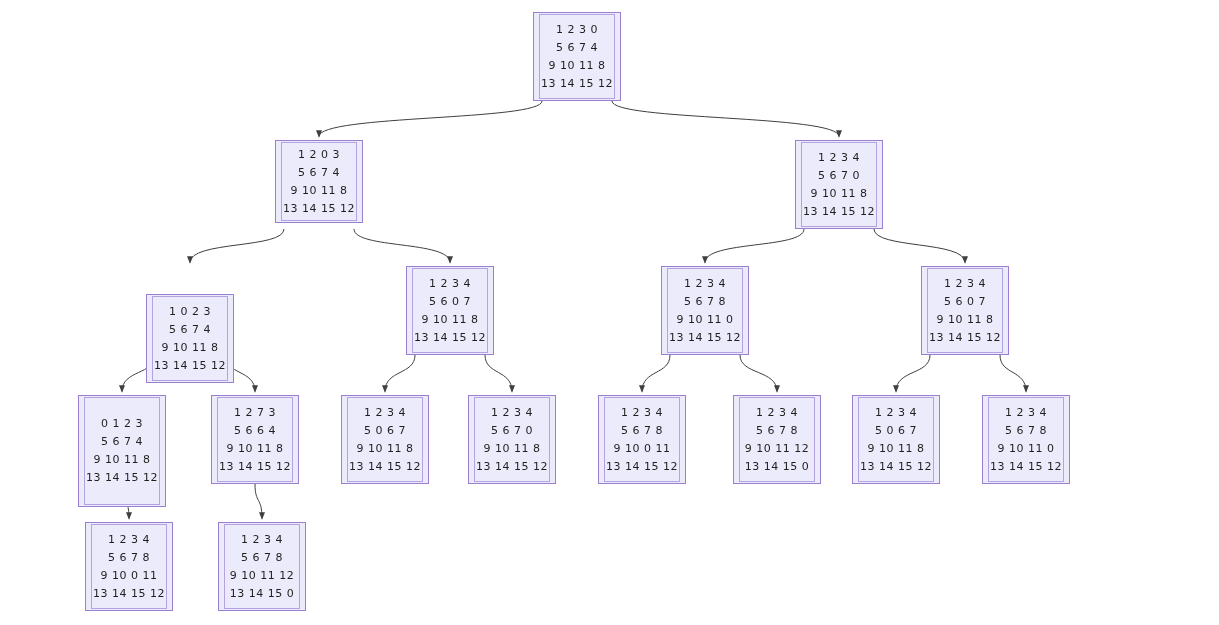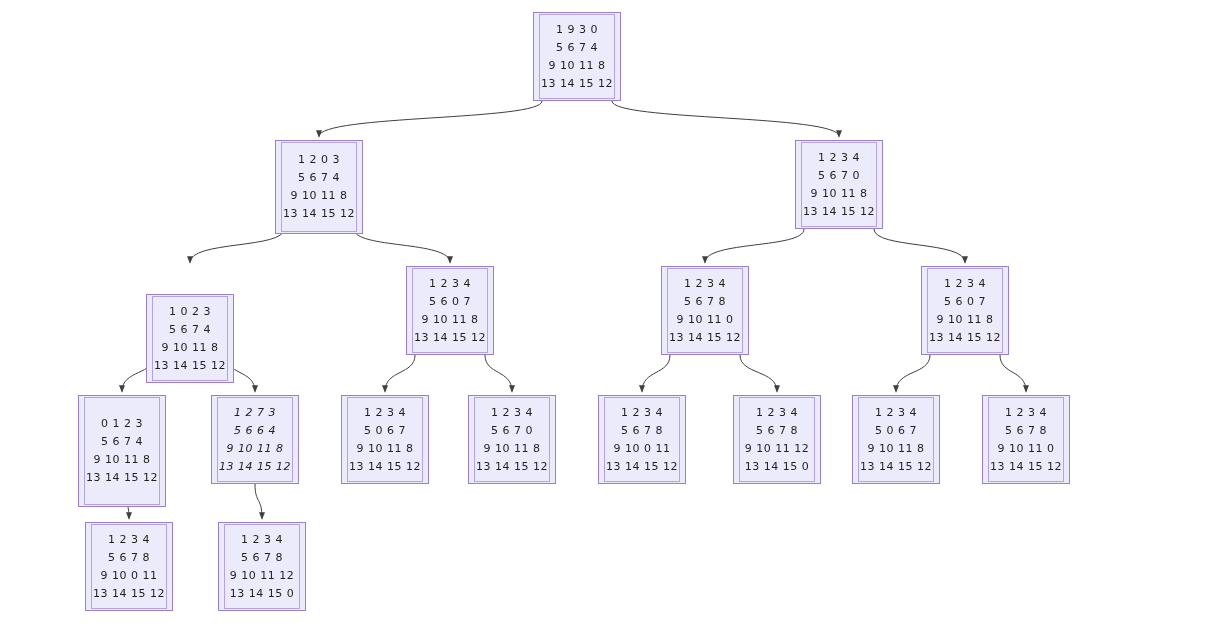--- a/index.html
+++ b/index.html
@@ -70,27 +70,27 @@
         <path d="M 740 355 C 740 375, 777 369.5, 777 391.5" fill="none" stroke="#3f3f3f" stroke-width="1" marker-end="url(#arrowhead)"></path>
         <path d="M 930 355 C 930 375, 896 369.5, 896 391.5" fill="none" stroke="#3f3f3f" stroke-width="1" marker-end="url(#arrowhead)"></path>
         <path d="M 1000 355 C 1000 375, 1026 369.5, 1026 391.5" fill="none" stroke="#3f3f3f" stroke-width="1" marker-end="url(#arrowhead)"></path>
         <path d="M 122 484 C 122 504, 129 496.5, 129 518.5" fill="none" stroke="#3f3f3f" stroke-width="1" marker-end="url(#arrowhead)"></path>
         <path d="M 255 484 C 255 504, 262 496.5, 262 518.5" fill="none" stroke="#3f3f3f" stroke-width="1" marker-end="url(#arrowhead)"></path>
       </g>
   </svg>
   <div>
       <div class="node" style="left: 533px; top: 12px; width: 88px; height: 89px;">
         <div class="node-inner">
-          <div class="node-row">1 9 3 0</div>
-          <div class="node-row">5 6 7 4</div>
-          <div class="node-row">9 10 11 8</div>
-          <div class="node-row">13 14 15 12</div>
-        </div>
-      </div>
-      <div class="node" style="left: 275px; top: 140px; width: 88px; height: 94px;">
+          <div class="node-row">1 2 3 0</div>
+          <div class="node-row">5 6 7 4</div>
+          <div class="node-row">9 10 11 8</div>
+          <div class="node-row">13 14 15 12</div>
+        </div>
+      </div>
+      <div class="node" style="left: 275px; top: 140px; width: 88px; height: 83px;">
         <div class="node-inner">
           <div class="node-row">1 2 0 3</div>
           <div class="node-row">5 6 7 4</div>
           <div class="node-row">9 10 11 8</div>
           <div class="node-row">13 14 15 12</div>
         </div>
       </div>
       <div class="node" style="left: 795px; top: 140px; width: 88px; height: 89px;">
         <div class="node-inner">
           <div class="node-row">1 2 3 4</div>
@@ -132,21 +132,21 @@
         </div>
       </div>
       <div class="node" style="left: 78px; top: 395px; width: 88px; height: 112px;">
         <div class="node-inner">
           <div class="node-row">0 1 2 3</div>
           <div class="node-row">5 6 7 4</div>
           <div class="node-row">9 10 11 8</div>
           <div class="node-row">13 14 15 12</div>
         </div>
       </div>
-      <div class="node" style="left: 211px; top: 395px; width: 88px; height: 89px; font-style: italic;">
+      <div class="node" style="left: 211px; top: 395px; width: 88px; height: 89px;">
         <div class="node-inner">
           <div class="node-row">1 2 7 3</div>
           <div class="node-row">5 6 6 4</div>
           <div class="node-row">9 10 11 8</div>
           <div class="node-row">13 14 15 12</div>
         </div>
       </div>
       <div class="node" style="left: 341px; top: 395px; width: 88px; height: 89px;">
         <div class="node-inner">
           <div class="node-row">1 2 3 4</div>

